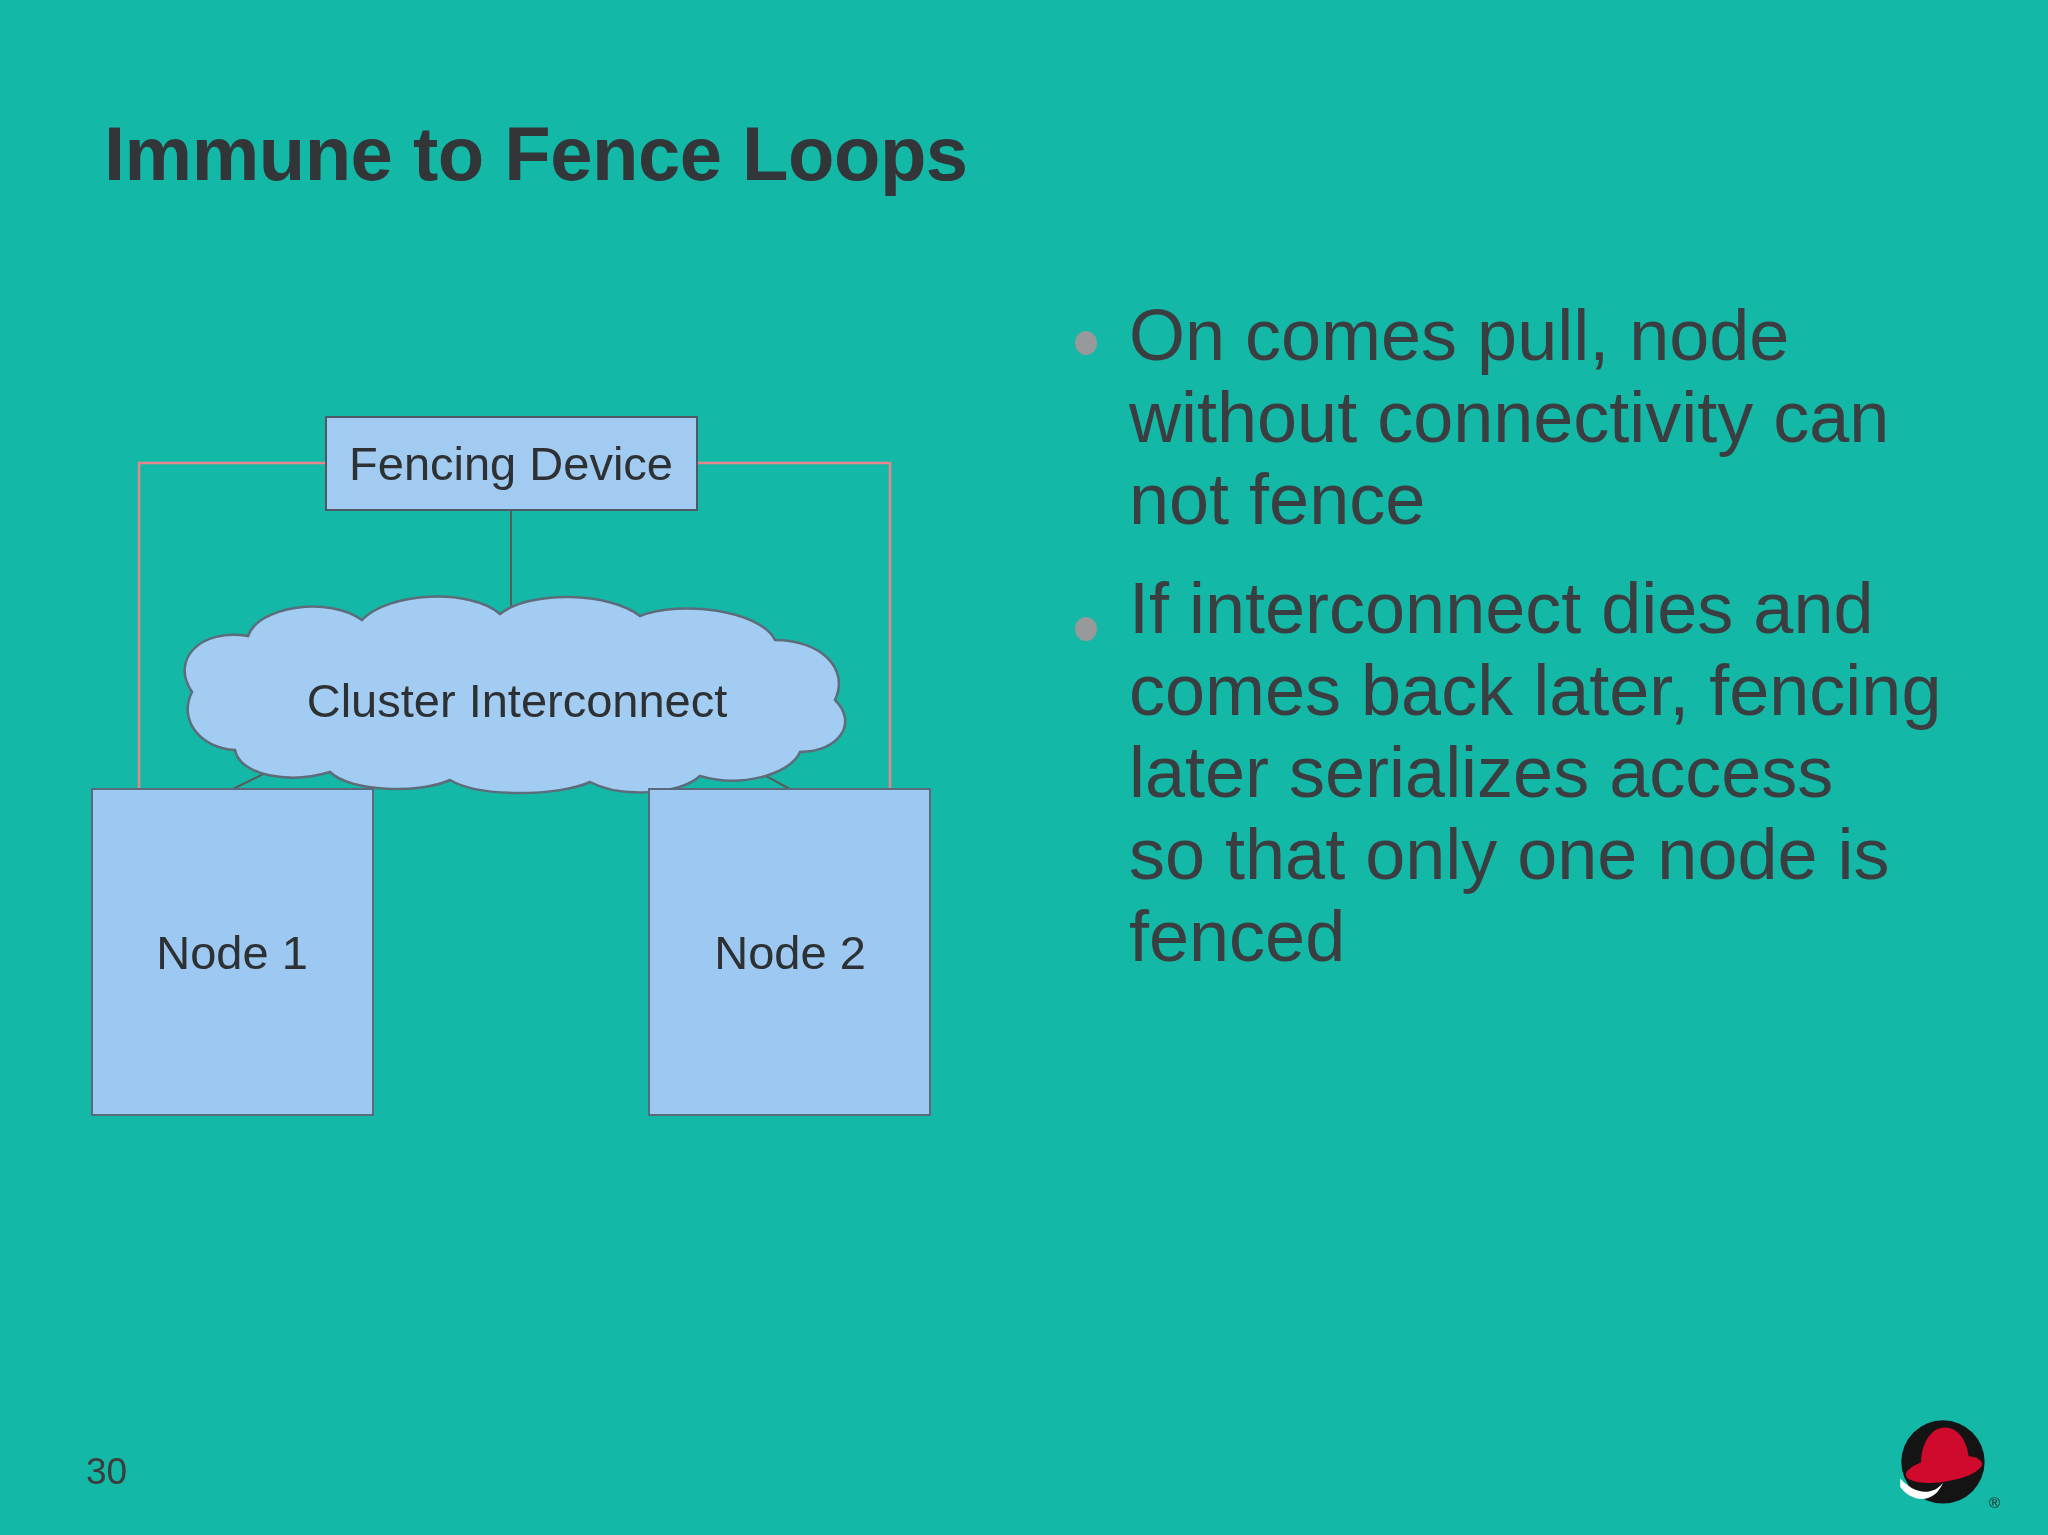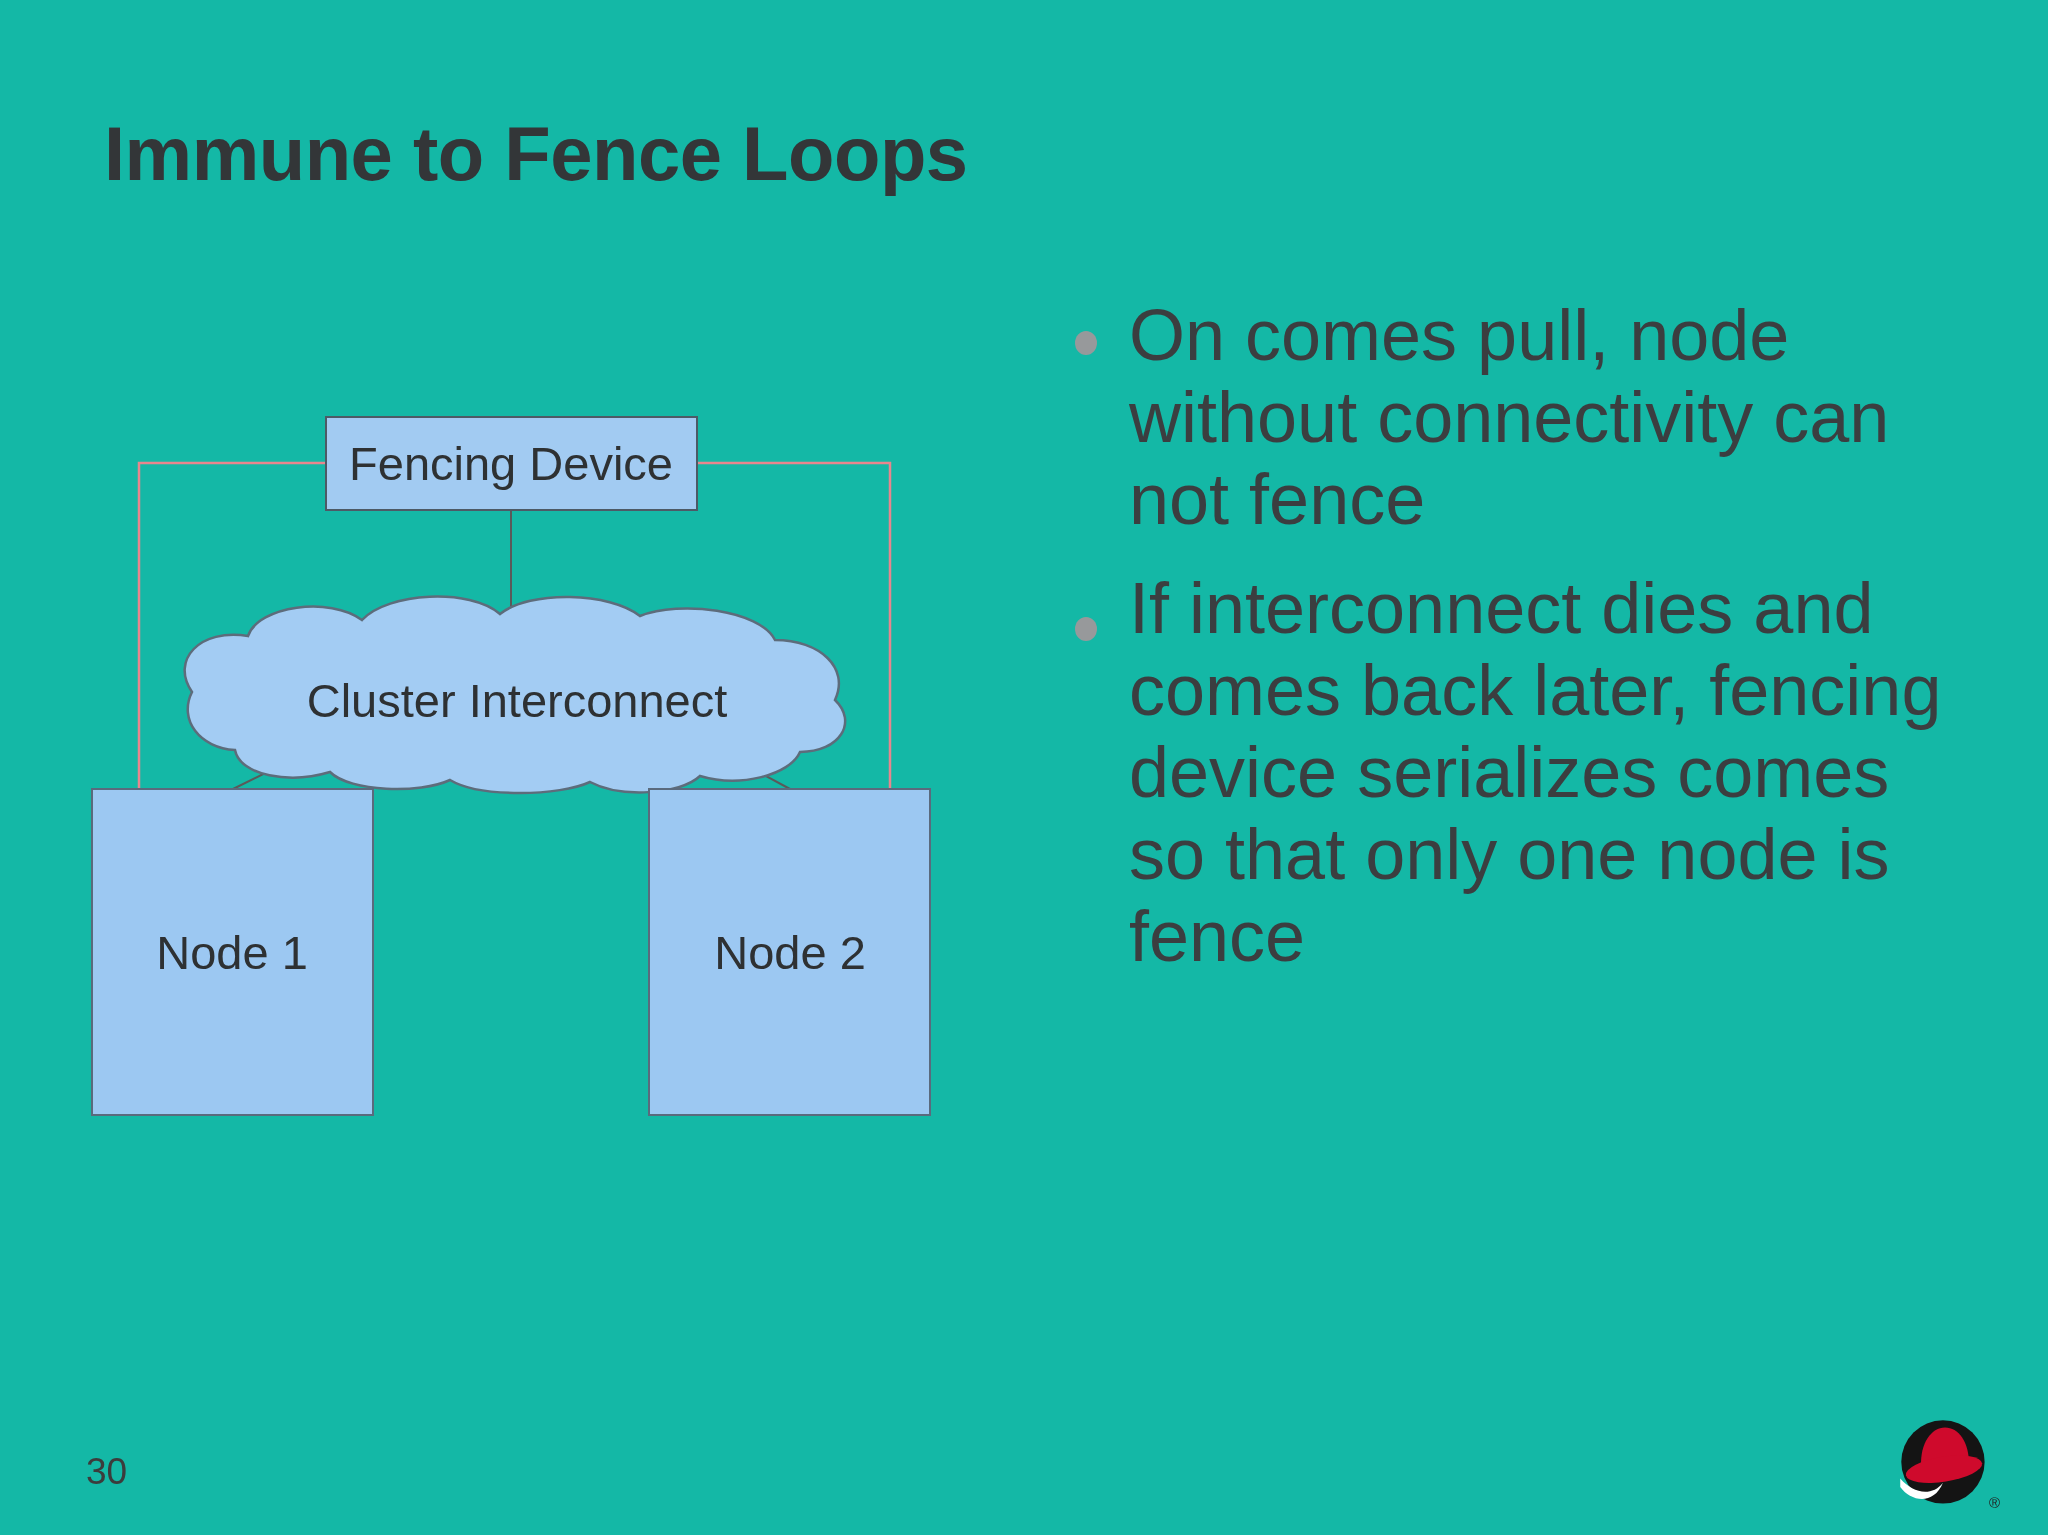--- a/index.html
+++ b/index.html
@@ -86,23 +86,23 @@
   <div class="bullet-group bullet-1">
     <div class="bullet-line">On comes pull, node</div>
     <div class="bullet-line">without connectivity can</div>
     <div class="bullet-line">not fence</div>
   </div>
 
   <span class="bullet-dot dot-2"></span>
   <div class="bullet-group bullet-2">
     <div class="bullet-line">If interconnect dies and</div>
     <div class="bullet-line">comes back later, fencing</div>
-    <div class="bullet-line">device serializes comes</div>
+    <div class="bullet-line">later serializes access</div>
     <div class="bullet-line">so that only one node is</div>
-    <div class="bullet-line">fence</div>
+    <div class="bullet-line">fenced</div>
   </div>
 
   <div class="page-number">30</div>
 
   <svg class="logo" viewBox="0 0 96 96">
     <circle cx="47" cy="46" r="40" fill="#141414"></circle>
     <path d="M6,62 C18,76 36,80 47,66 C38,88 16,84 6,70 Z" fill="#ffffff"></path>
     <path d="M26,50 C25,28 36,13 49,13 C62,13 72,27 72,48 L71,54 L27,55 Z" fill="#cf0a2c"></path>
     <ellipse cx="48" cy="53" rx="37" ry="12" transform="rotate(-9 48 53)" fill="#cf0a2c"></ellipse>
   </svg>

